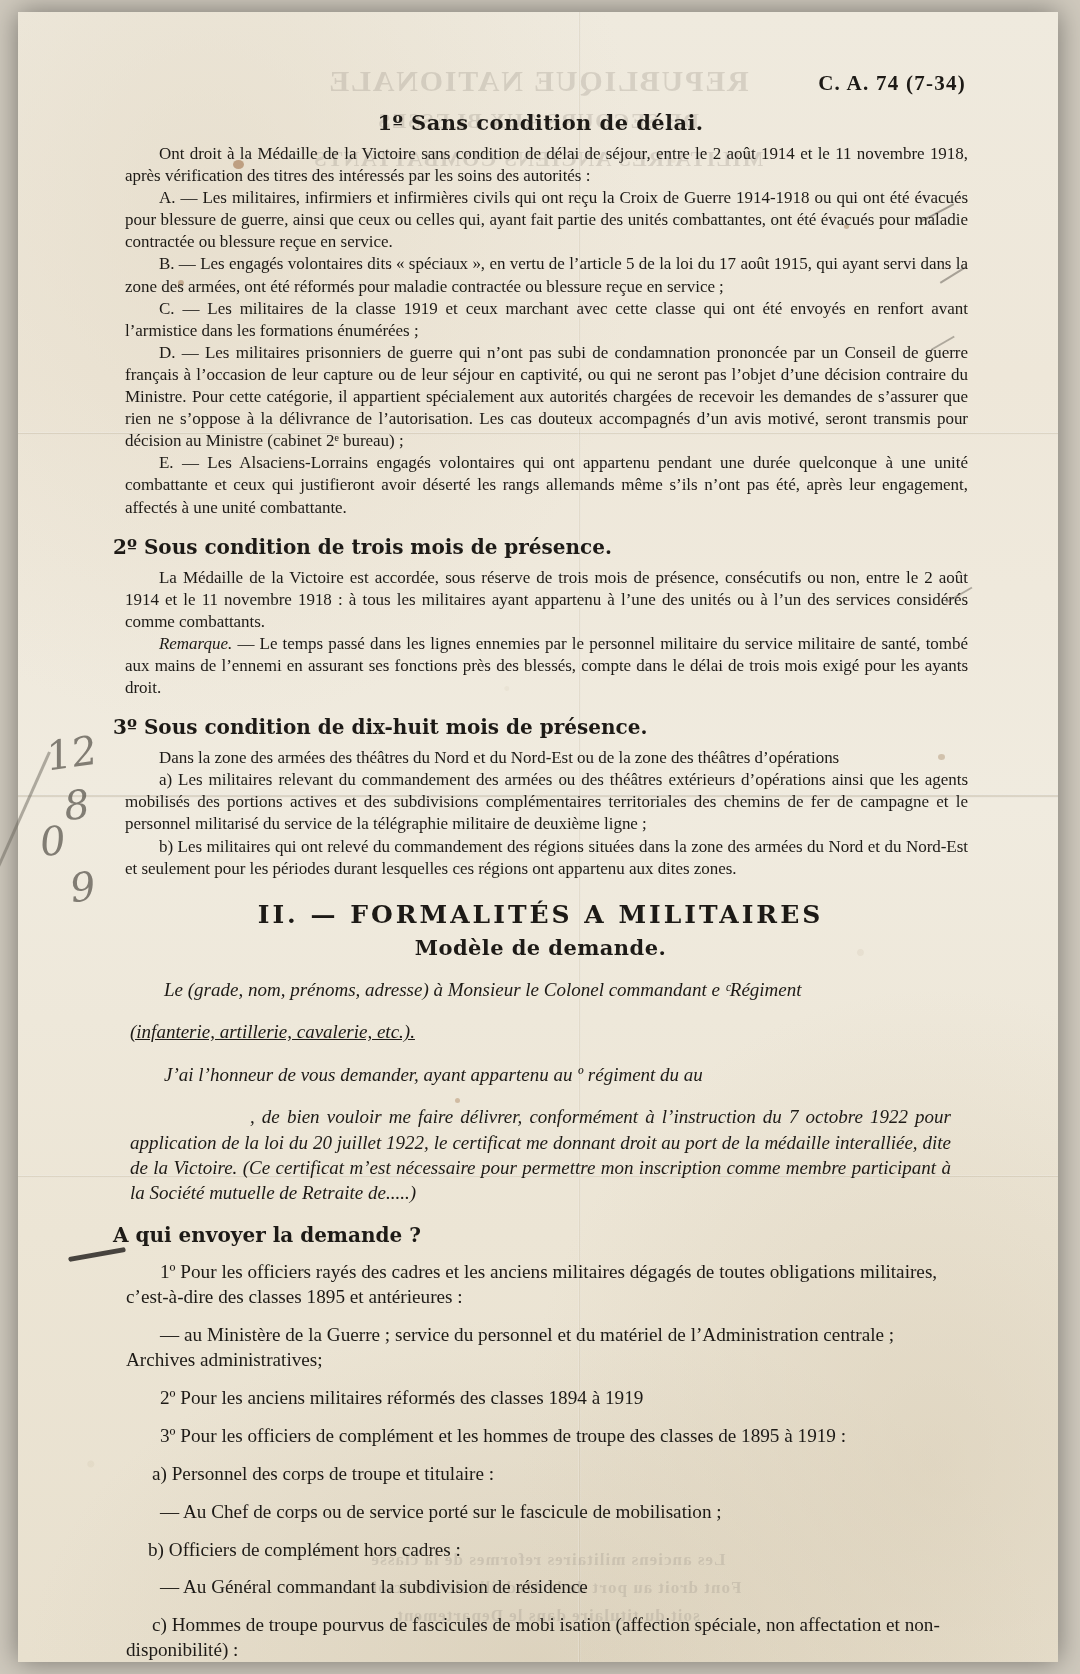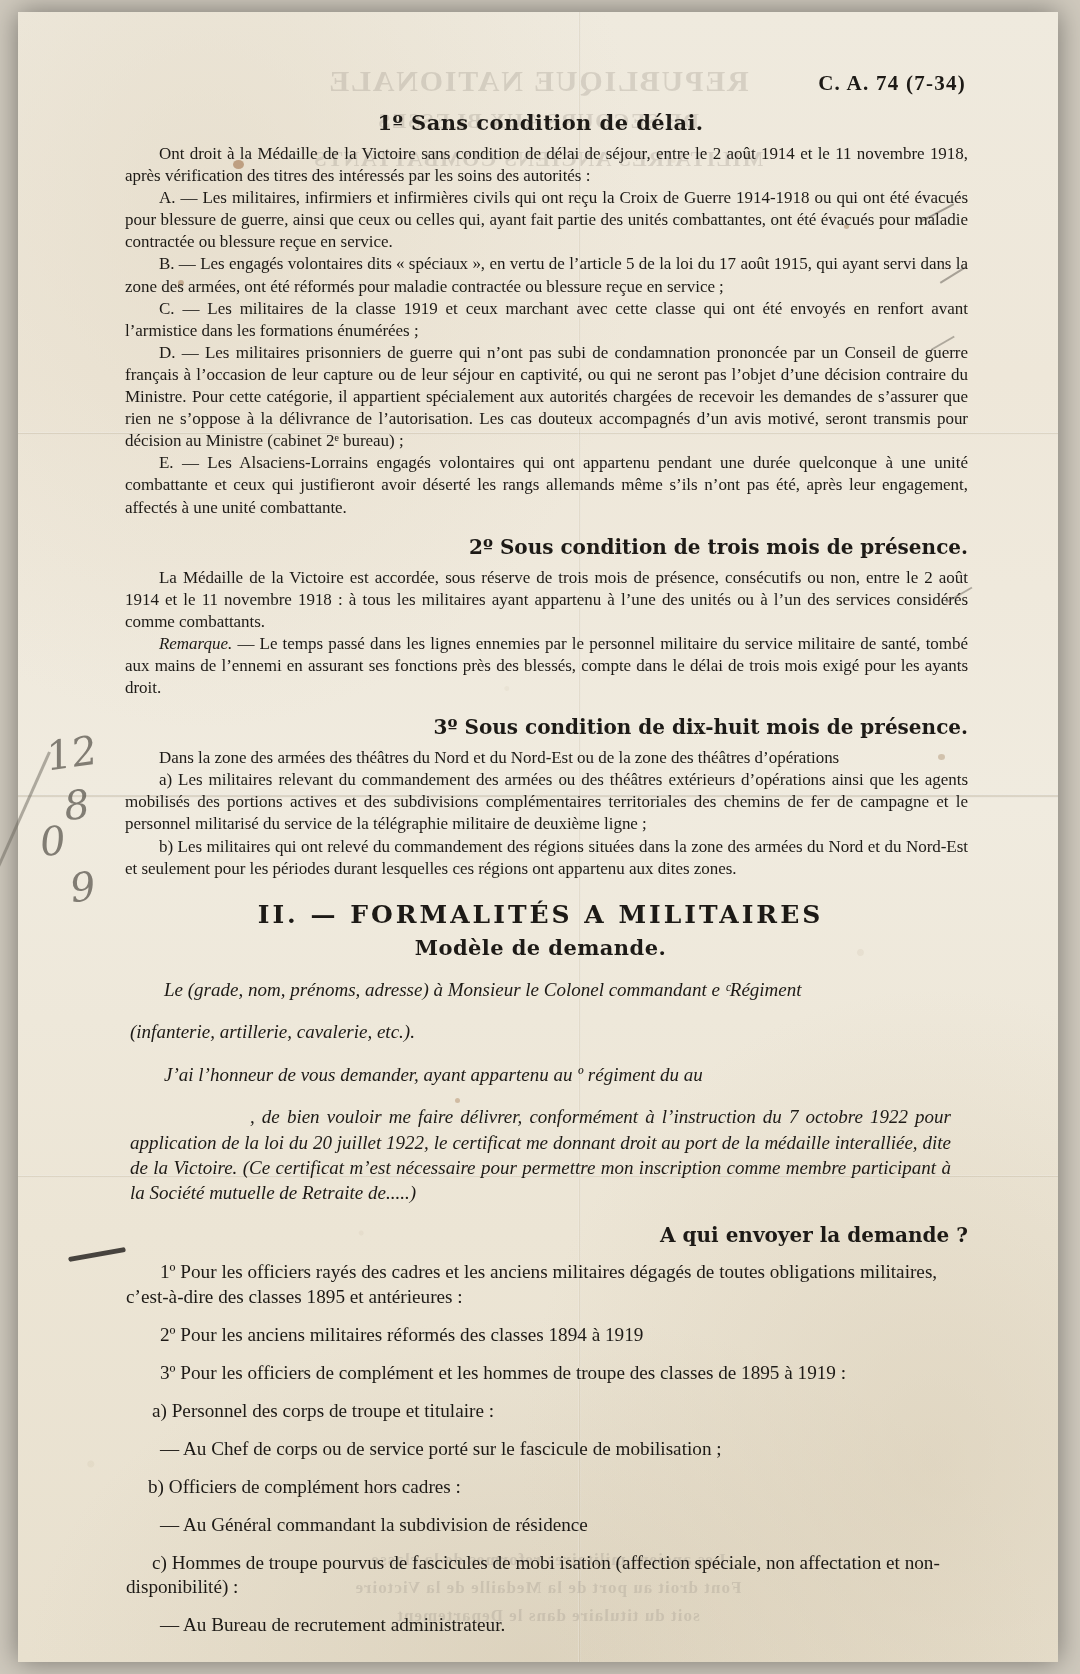--- a/index.html
+++ b/index.html
@@ -87,42 +87,42 @@
   h2.sub{
     font-family:"DejaVu Serif", serif;
     text-align:center;
     font-size:21px;
     font-weight:bold;
     letter-spacing:.02em;
     margin:2px 0 8px 0;
   }
   h2.sub2{
     font-family:"DejaVu Serif", serif;
-    text-align:right;
+    text-align:left;
     font-size:20px;
     font-weight:bold;
     margin:16px 0 8px 0;
   }
   p.body{
     margin:0 0 0 12px;
     font-size:17px;
     line-height:1.30;
     text-align:justify;
     text-indent:34px;
     letter-spacing:-.002em;
   }
   p.ital{
     margin:17px;
     font-size:19px;
     line-height:1.34;
     font-style:italic;
     text-align:justify;
     text-indent:34px;
   }
-  p.ital.noind{text-indent:0;}
+  p.ital.noind{text-indent:0;text-decoration:underline;}
   p.tight{
     margin:13px;
     font-size:19.2px;
     line-height:1.30;
     text-align:left;
     text-indent:34px;
   }
 
   i.lbl{font-style:italic;}
   .hand{
@@ -234,20 +234,21 @@
       <h2 class="sub">Modèle de demande.</h2>
 
       <p class="ital">Le (grade, nom, prénoms, adresse) à Monsieur le Colonel commandant  e          ᶜRégiment</p>
       <p class="ital noind">(infanterie, artillerie, cavalerie, etc.).</p>
       <p class="ital">J’ai l’honneur de vous demander, ayant appartenu au    º régiment du                                 au</p>
       <p class="ital" style="text-indent:120px;">, de bien vouloir me faire délivrer, conformément à l’instruction du 7 octobre 1922 pour application de la loi du 20 juillet 1922, le certificat me donnant droit au port de la médaille interalliée, dite de la Victoire. (Ce certificat m’est nécessaire pour permettre mon inscription comme membre participant à la Société mutuelle de Retraite de.....)</p>
 
       <h2 class="sub2">A qui envoyer la demande ?</h2>
 
       <p class="tight">1º Pour les officiers rayés des cadres et les anciens militaires dégagés de toutes obligations militaires, c’est-à-dire des classes 1895 et antérieures :</p>
+      <p class="tight">— au Ministère de la Guerre ; service du personnel et du matériel de l’Administration centrale ; Archives administratives;</p>
       <p class="tight">2º Pour les anciens militaires réformés des classes 1894 à 1919</p>
       <p class="tight">3º Pour les officiers de complément et les hommes de troupe des classes de 1895 à 1919 :</p>
       <p class="tight" style="text-indent:26px;">a) Personnel des corps de troupe et titulaire :</p>
       <p class="tight">— Au Chef de corps ou de service porté sur le fascicule de mobilisation ;</p>
       <p class="tight" style="text-indent:22px;">b) Officiers de complément hors cadres :</p>
       <p class="tight">— Au Général commandant la subdivision de résidence</p>
       <p class="tight" style="text-indent:26px;">c) Hommes de troupe pourvus de fascicules de mobi isation (affection spéciale, non affectation et non-disponibilité) :</p>
       <p class="tight">— Au Bureau de recrutement administrateur.</p>
 
     </div>

